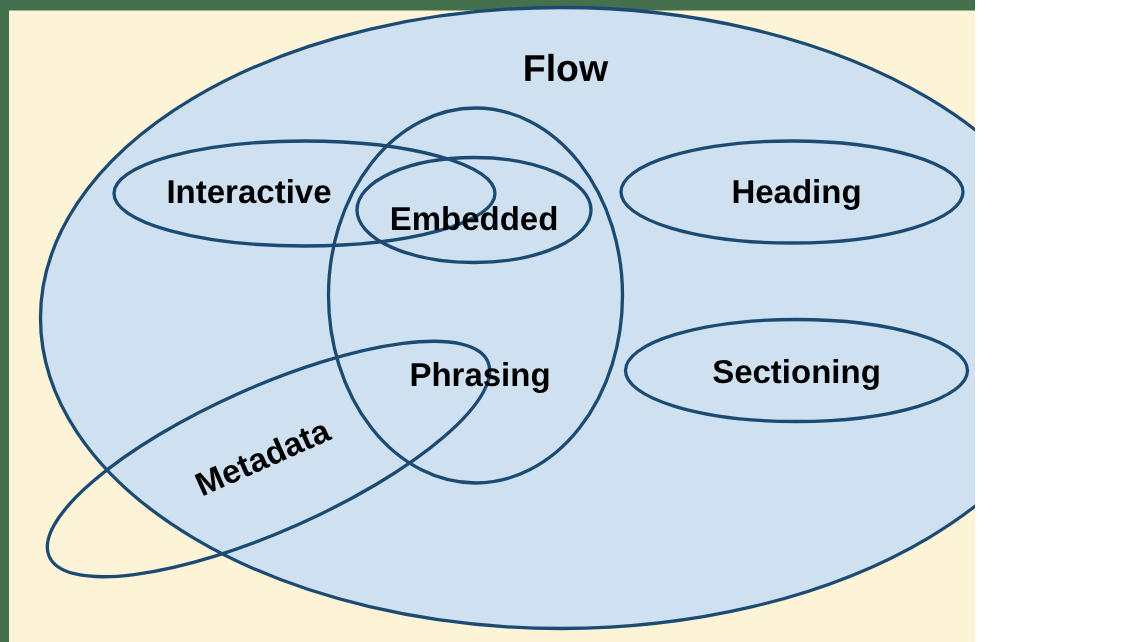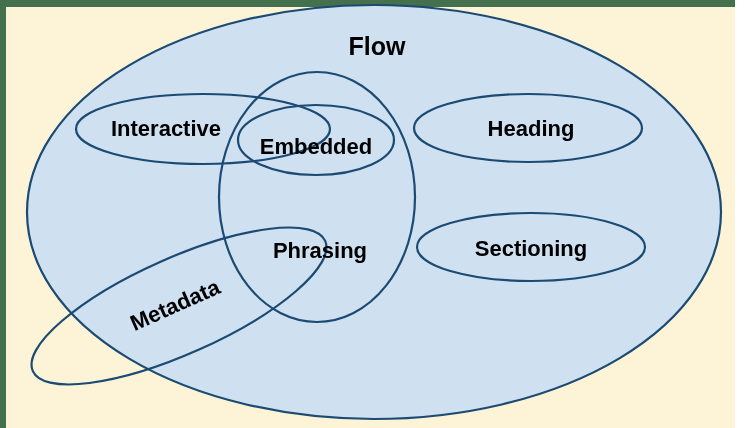--- a/index.html
+++ b/index.html
@@ -3,21 +3,21 @@
 <meta charset="utf-8">
 <title>HTML Content Categories Venn Diagram</title>
 <style>
   html, body {
     margin: 0;
     padding: 0;
     background: #ffffff;
   }
   #canvas {
     position: relative;
-    width: 735px;
+    width: 650px;
     height: 428px;
     overflow: hidden;
     font-family: "Liberation Sans", "DejaVu Sans", sans-serif;
   }
   #canvas svg {
     display: block;
     width: 747px;
     height: 428px;
   }
   .venn-label {

